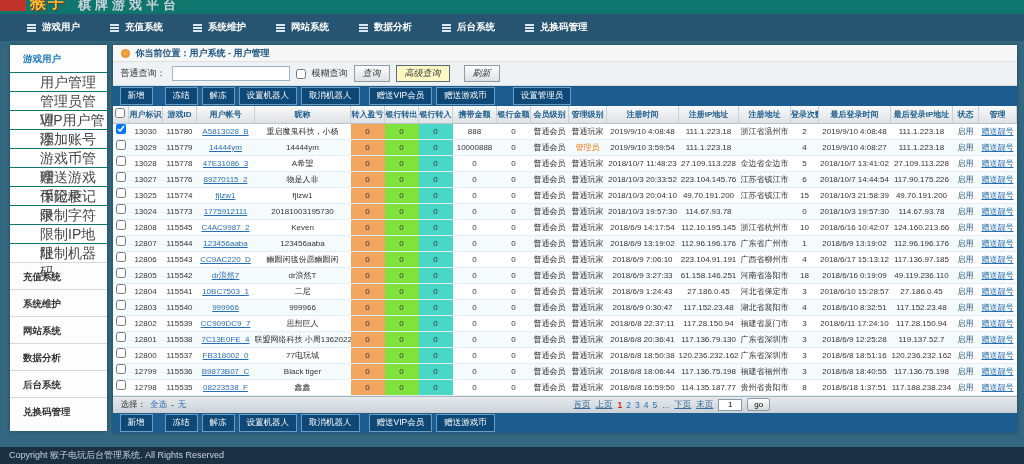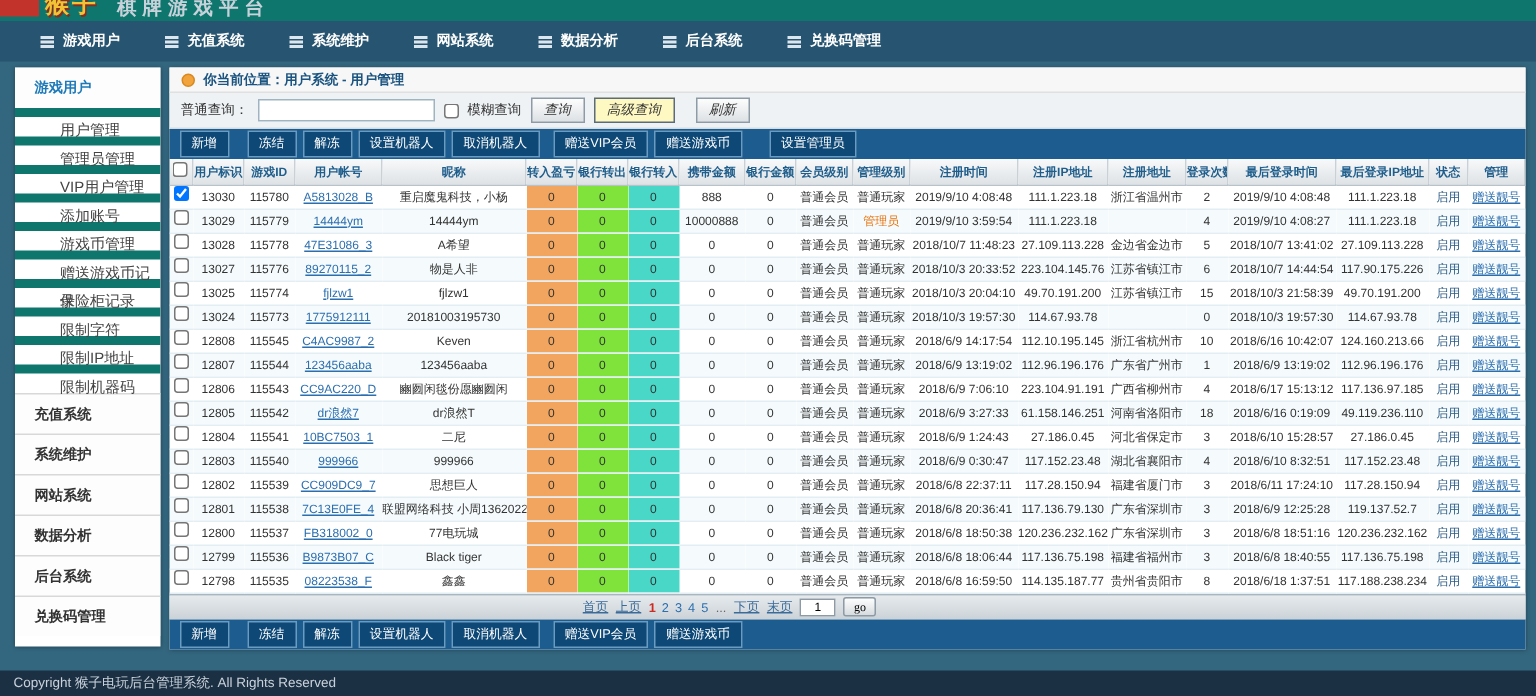--- a/index.html
+++ b/index.html
@@ -12,21 +12,21 @@
   .site-title{position:absolute;left:78px;top:-4px;color:#C8D2DA;font-size:13px;font-weight:bold;letter-spacing:4px;}
   
   .navbar{height:27px;background:#275571;display:flex;align-items:center;padding-left:12px;}
   .nav-item{display:flex;align-items:center;gap:6px;padding:0 15px;color:#FFFFFF;font-size:9.5px;font-weight:bold;height:100%;cursor:pointer;}
   .nav-icon{width:9px;height:2px;background:#DCE6EE;box-shadow:0 3px 0 #DCE6EE,0 -3px 0 #DCE6EE;}
   
   .content{display:flex;gap:6px;padding:4px 7px 0 10px;align-items:flex-start;}
   .sidebar{width:152px;height:386px;background:#FFFFFF;box-shadow:0 0 3px rgba(0,0,0,.35);overflow:hidden;}
   .sb-section{height:27px;line-height:27px;padding-left:13px;font-size:9.5px;font-weight:bold;color:#333;border-top:1px solid #D8D8D8;cursor:pointer;background:#FDFDFD;}
   .sb-section.first{border-top:none;color:#1E7AB8;}
-  .sb-item{height:19px;line-height:19px;padding-left:30px;font-size:10px;color:#444;border-top:6px solid #0f766e;cursor:pointer;}
+  .sb-item{height:19px;line-height:19px;padding-left:30px;font-size:14px;color:#444;border-top:1px solid #0f766e;cursor:pointer;}
   .main{flex:1;background:#FFFFFF;display:flex;flex-direction:column;box-shadow:0 0 3px rgba(0,0,0,.35);}
   
   .breadcrumb{height:17px;background:#F7F7F7;border-bottom:1px solid #E0E0E0;display:flex;align-items:center;padding:0 8px;gap:6px;}
   .bc-icon{width:9px;height:9px;border-radius:50%;background:#F2A33C;border:1px solid #D8891F;flex:none;}
   .bc-text{font-size:9px;font-weight:bold;color:#1B5480;}
   
   .search-row{height:24px;background:#EEF2F5;border-bottom:1px solid #D5DCE1;display:flex;align-items:center;padding:0 8px;gap:6px;font-size:9px;color:#333;}
   .search-input{width:118px;height:15px;border:1px solid #9FB3C1;background:#FFF;font-size:9px;padding:0 3px;}
   input[type=checkbox]{width:10px;height:10px;margin:0;}
   .gbtn{font-size:9px;padding:1px 8px;background:linear-gradient(#FDFDFD,#DDE1E4);border:1px solid #8E9BA6;color:#333;cursor:pointer;white-space:nowrap;font-style:italic;}
@@ -51,21 +51,21 @@
   
   .tfoot{height:17px;background:linear-gradient(#E6EAED,#CBD2D7);border-top:1px solid #A8B6C0;display:flex;align-items:center;padding:0 8px;font-size:8.5px;color:#333;flex:none;}
   .tf-sel{width:185px;display:flex;gap:4px;align-items:center;}
   .tf-stats{width:268px;display:flex;gap:16px;margin-top:40px;}
   .tf-pager{display:flex;align-items:center;gap:5px;}
   .pg-link{color:#3A6B99;text-decoration:underline;cursor:pointer;}
   .pg-num{color:#2C6FAF;cursor:pointer;}
   .pg-cur{color:#CC2B24;font-weight:bold;}
   .pg-ellipsis{color:#666;}
   .pg-input{width:24px;height:12px;border:1px solid #8E9BA6;font-size:8px;text-align:center;background:#FFF;}
-  .pg-go{font-size:8px;padding:0 6px;height:13px;background:linear-gradient(#FDFDFD,#D8DCDF);border:1px solid #8E9BA6;border-radius:2px;cursor:pointer;font-family:Liberation Serif, serif;}
+  .pg-go{font-size:8px;padding:0 6px;height:13px;background:linear-gradient(#FDFDFD,#D8DCDF);border:1px solid #8E9BA6;border-radius:2px;cursor:pointer;}
   .sel-link{color:#2C6FAF;cursor:pointer;}
   
   .copyright{position:absolute;left:0;bottom:0;width:100%;height:17px;background:#1C3043;color:#C9D2DC;font-size:9px;line-height:17px;padding-left:9px;}
 </style>
 </head>
 <body>
 
 <div class="page">
 
   <div class="topbar">
@@ -575,20 +575,26 @@
                 <td>2018/6/18 1:37:51</td>
                 <td>117.188.238.234</td>
                 <td class="status-cell">启用</td>
                 <td><a class="cell-link">赠送靓号</a></td>
               </tr>
             </tbody>
         </table>
       </div>
 
       <div class="tfoot">
+        <div class="tf-sel">
+          <span>选择：</span>
+          <span class="sel-link">全选</span>
+          <span>-</span>
+          <span class="sel-link">无</span>
+        </div>
         <div class="tf-stats">
           <span>总记录：12757</span>
           <span>页码：1/256</span>
           <span>每页：50</span>
         </div>
         <div class="tf-pager">
           <span class="pg-link">首页</span>
           <span class="pg-link">上页</span>
           <span id="pager-pages" style="display:flex;gap:4px;">
               <span class="pg-num pg-cur">1</span>

